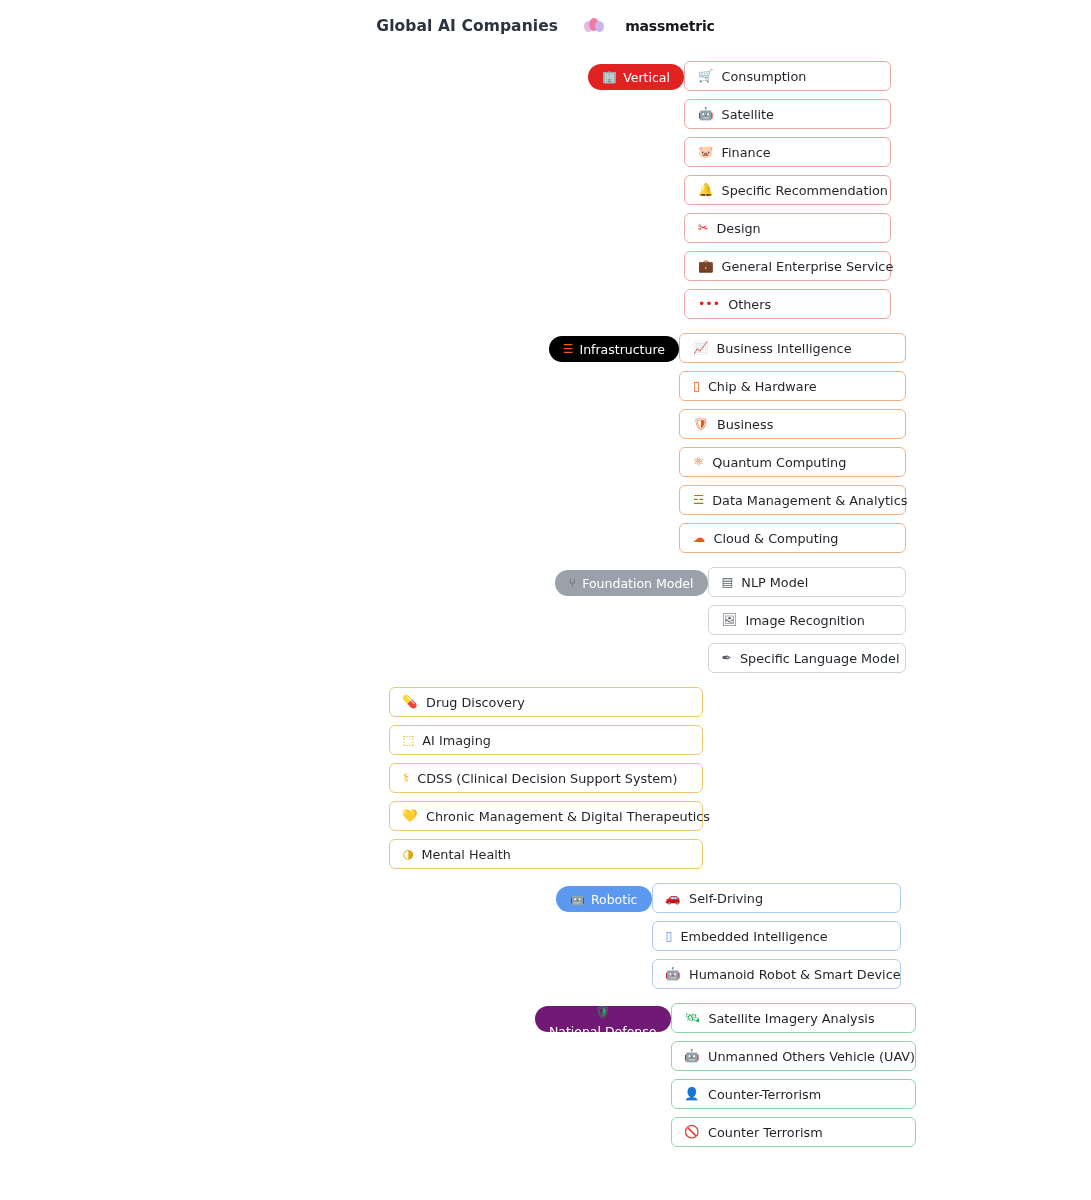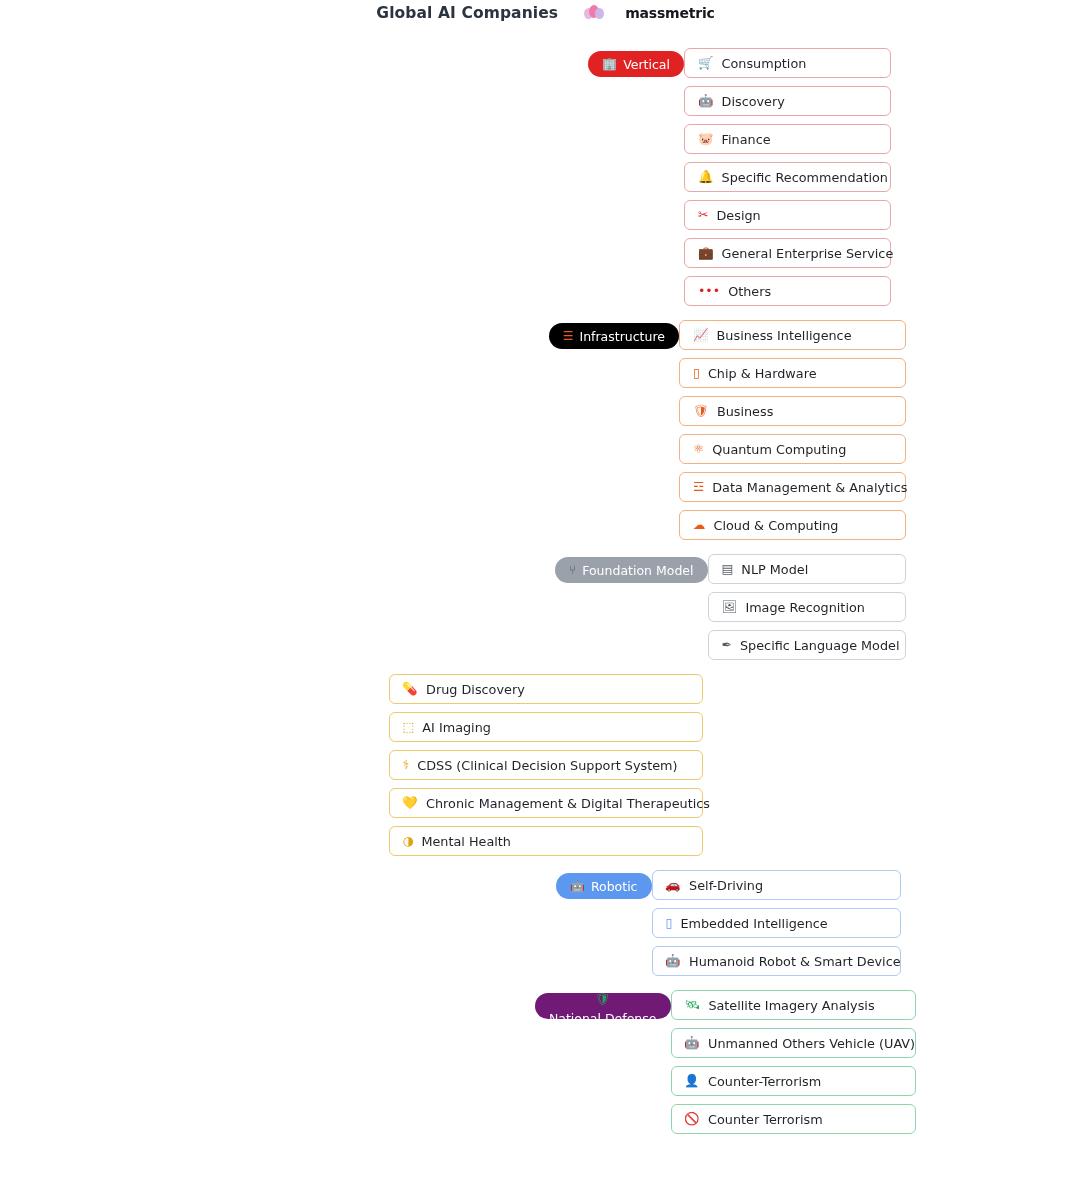--- a/index.html
+++ b/index.html
@@ -11,21 +11,21 @@
     width: 1091px;
     height: 1200px;
     overflow: hidden;
     font-family: "DejaVu Sans", "Liberation Sans", sans-serif;
     color: #222222;
   }
 
   
   .header {
     position: relative;
-    padding-top: 0;
+    padding-top: 13px;
     text-align: center;
   }
   .title-row {
     display: flex;
     align-items: center;
     justify-content: center;
     gap: 26px;
     height: 26px;
   }
   .page-title {
@@ -185,21 +185,21 @@
           <span>Vertical</span>
         </div>
       </div>
       <div class="cards-col">
         <div class="card">
           <span class="gi">🛒</span>
           <span>Consumption</span>
         </div>
         <div class="card">
           <span class="gi">🤖</span>
-          <span>Discovery</span>
+          <span>Satellite</span>
         </div>
         <div class="card">
           <span class="gi">🐷</span>
           <span>Finance</span>
         </div>
         <div class="card">
           <span class="gi">🔔</span>
           <span>Specific Recommendation</span>
         </div>
         <div class="card">

